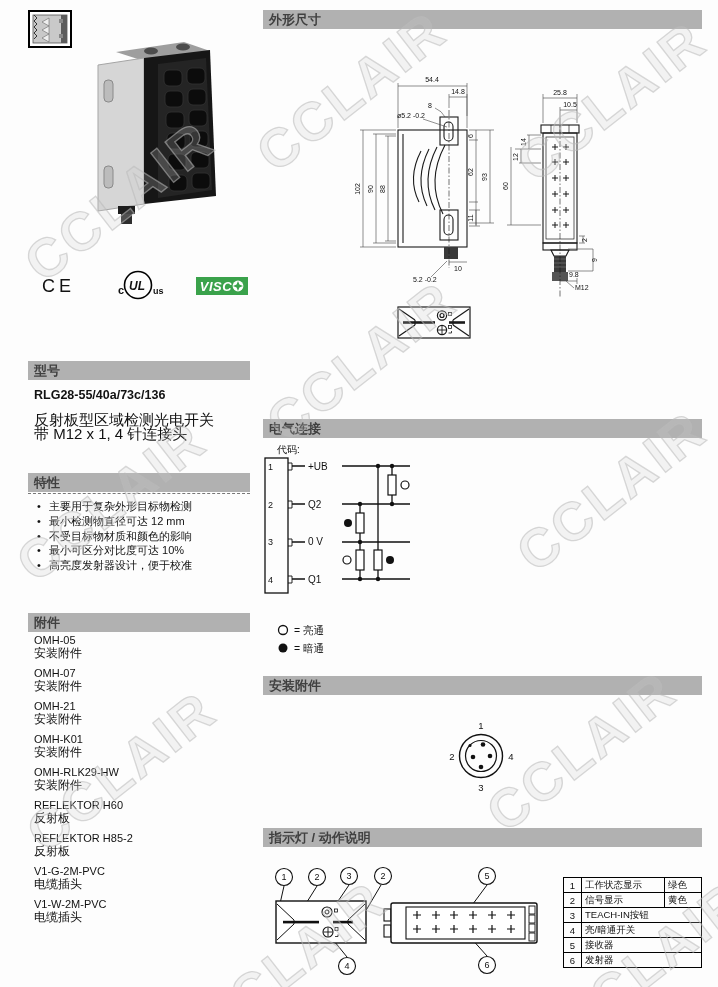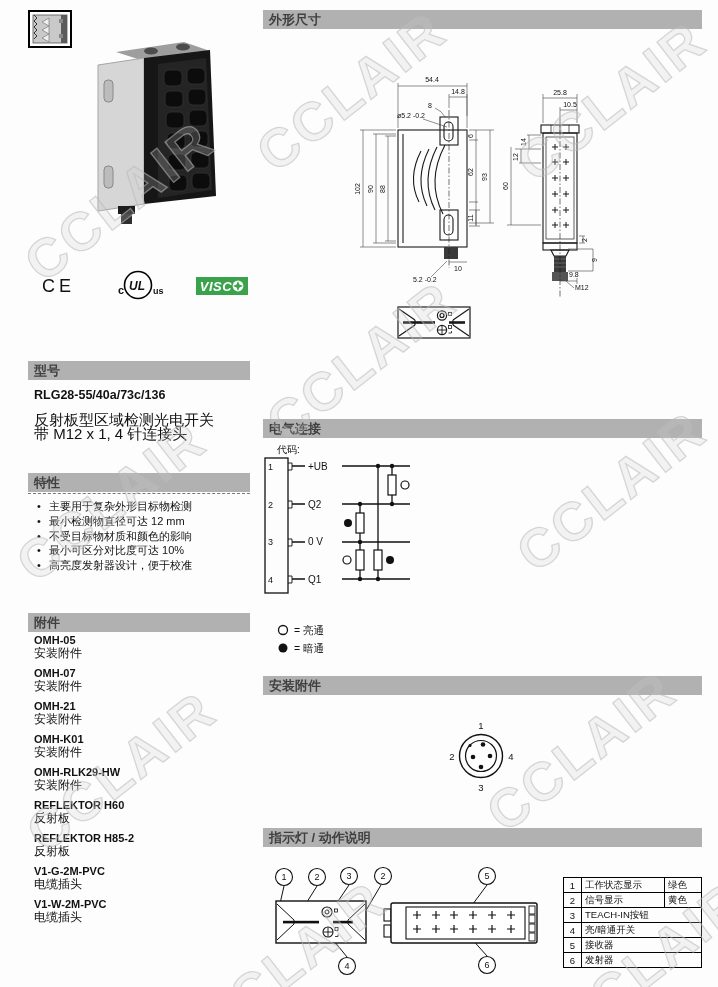--- a/index.html
+++ b/index.html
@@ -7,21 +7,21 @@
        font-family:"Liberation Sans",sans-serif;color:#111;overflow:hidden;}
   .abs{position:absolute;}
   .bar{background:#b1b1b1;height:19px;line-height:19px;padding-left:6px;
        font-weight:bold;font-size:13px;color:#404040;box-sizing:border-box;}
   .bar-l{width:222px;} .bar-r{width:439px;}
   .model-name{font-weight:bold;font-size:12.5px;}
   .desc{font-size:15px;line-height:14px;}
   .feat{list-style:none;margin:0;padding:0;font-size:11px;}
   .feat li{padding-left:15px;position:relative;line-height:14.8px;}
   .feat li::before{content:"•";position:absolute;left:3px;}
-  .acc-name{font-weight:bold;font-size:11px;line-height:13px;}
+  .acc-name{font-weight:normal;font-size:11px;line-height:13px;}
   .acc-desc{font-size:12px;line-height:13px;margin-bottom:7px;}
   .dashed{border-top:1.6px dashed #777;height:0;}
   .wm{position:absolute;z-index:6;pointer-events:none;
       font-weight:bold;font-size:54px;letter-spacing:3px;
       color:rgba(205,205,205,0.22);-webkit-text-stroke:1.3px rgba(185,185,185,0.55);
       transform:rotate(-38deg);white-space:nowrap;}
   table.ind{border-collapse:collapse;font-size:9.5px;}
   table.ind td{border:1px solid #000;height:14px;padding:0 3px;white-space:nowrap;}
   td.num{width:11px;text-align:center;}
   td.lbl{width:76px;}

